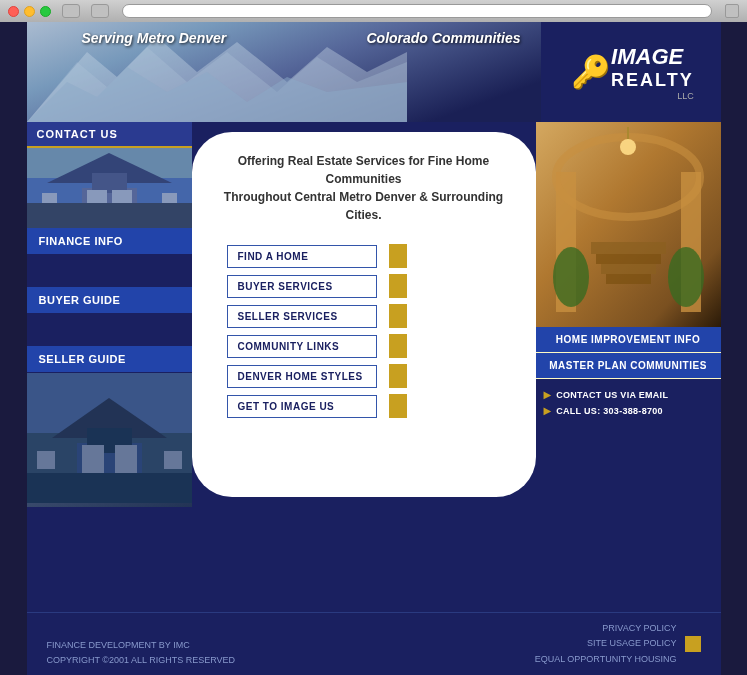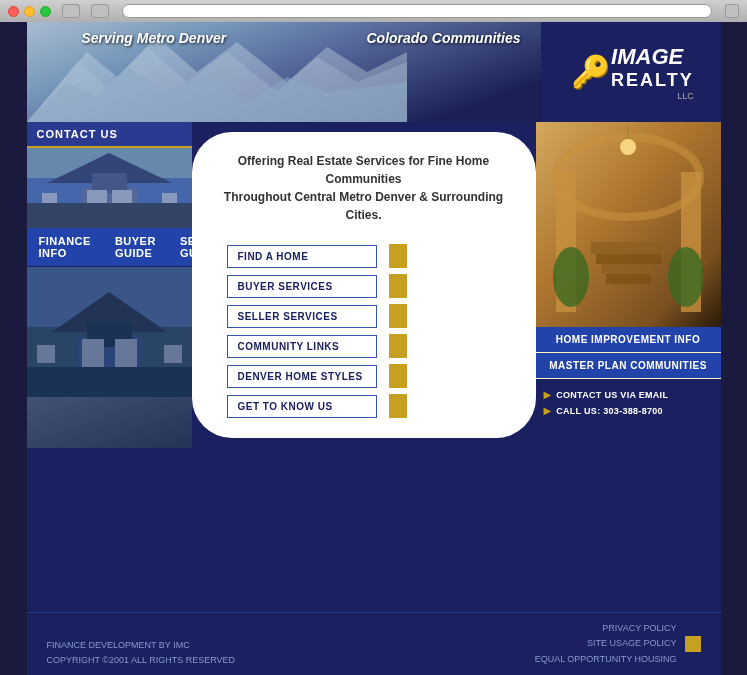--- a/index.html
+++ b/index.html
@@ -150,20 +150,22 @@
     .sidebar-house-img {
       width: 100%;
       height: 80px;
       background: linear-gradient(135deg, #8899aa 0%, #667788 40%, #445566 100%);
       position: relative;
       overflow: hidden;
     }
 
     .sidebar-nav {
       display: flex;
+      flex-direction: column;
+      gap: 32px;
     }
     .sidebar-nav-item {
       background: #2244aa;
       color: white;
       font-size: 11px;
       font-weight: bold;
       letter-spacing: 0.5px;
       padding: 7px 12px;
       border-bottom: 1px solid #1a2060;
       cursor: pointer;
@@ -429,21 +431,21 @@
         </div>
         <div class="menu-item">
           <div class="menu-item-label">COMMUNITY LINKS</div>
           <div class="menu-item-arrow"></div>
         </div>
         <div class="menu-item">
           <div class="menu-item-label">DENVER HOME STYLES</div>
           <div class="menu-item-arrow"></div>
         </div>
         <div class="menu-item">
-          <div class="menu-item-label">GET TO KNOW US</div>
+          <div class="menu-item-label">GET TO IMAGE US</div>
           <div class="menu-item-arrow"></div>
         </div>
       </div>
     </div>
 
     <div class="right-panel">
       <div class="interior-img">
         <svg width="185" height="205" viewBox="0 0 185 205" xmlns="http://www.w3.org/2000/svg">
           <rect width="185" height="205" fill="#aa7733"></rect>
           <rect x="0" y="0" width="185" height="205" fill="url(#intGrad)"></rect>

